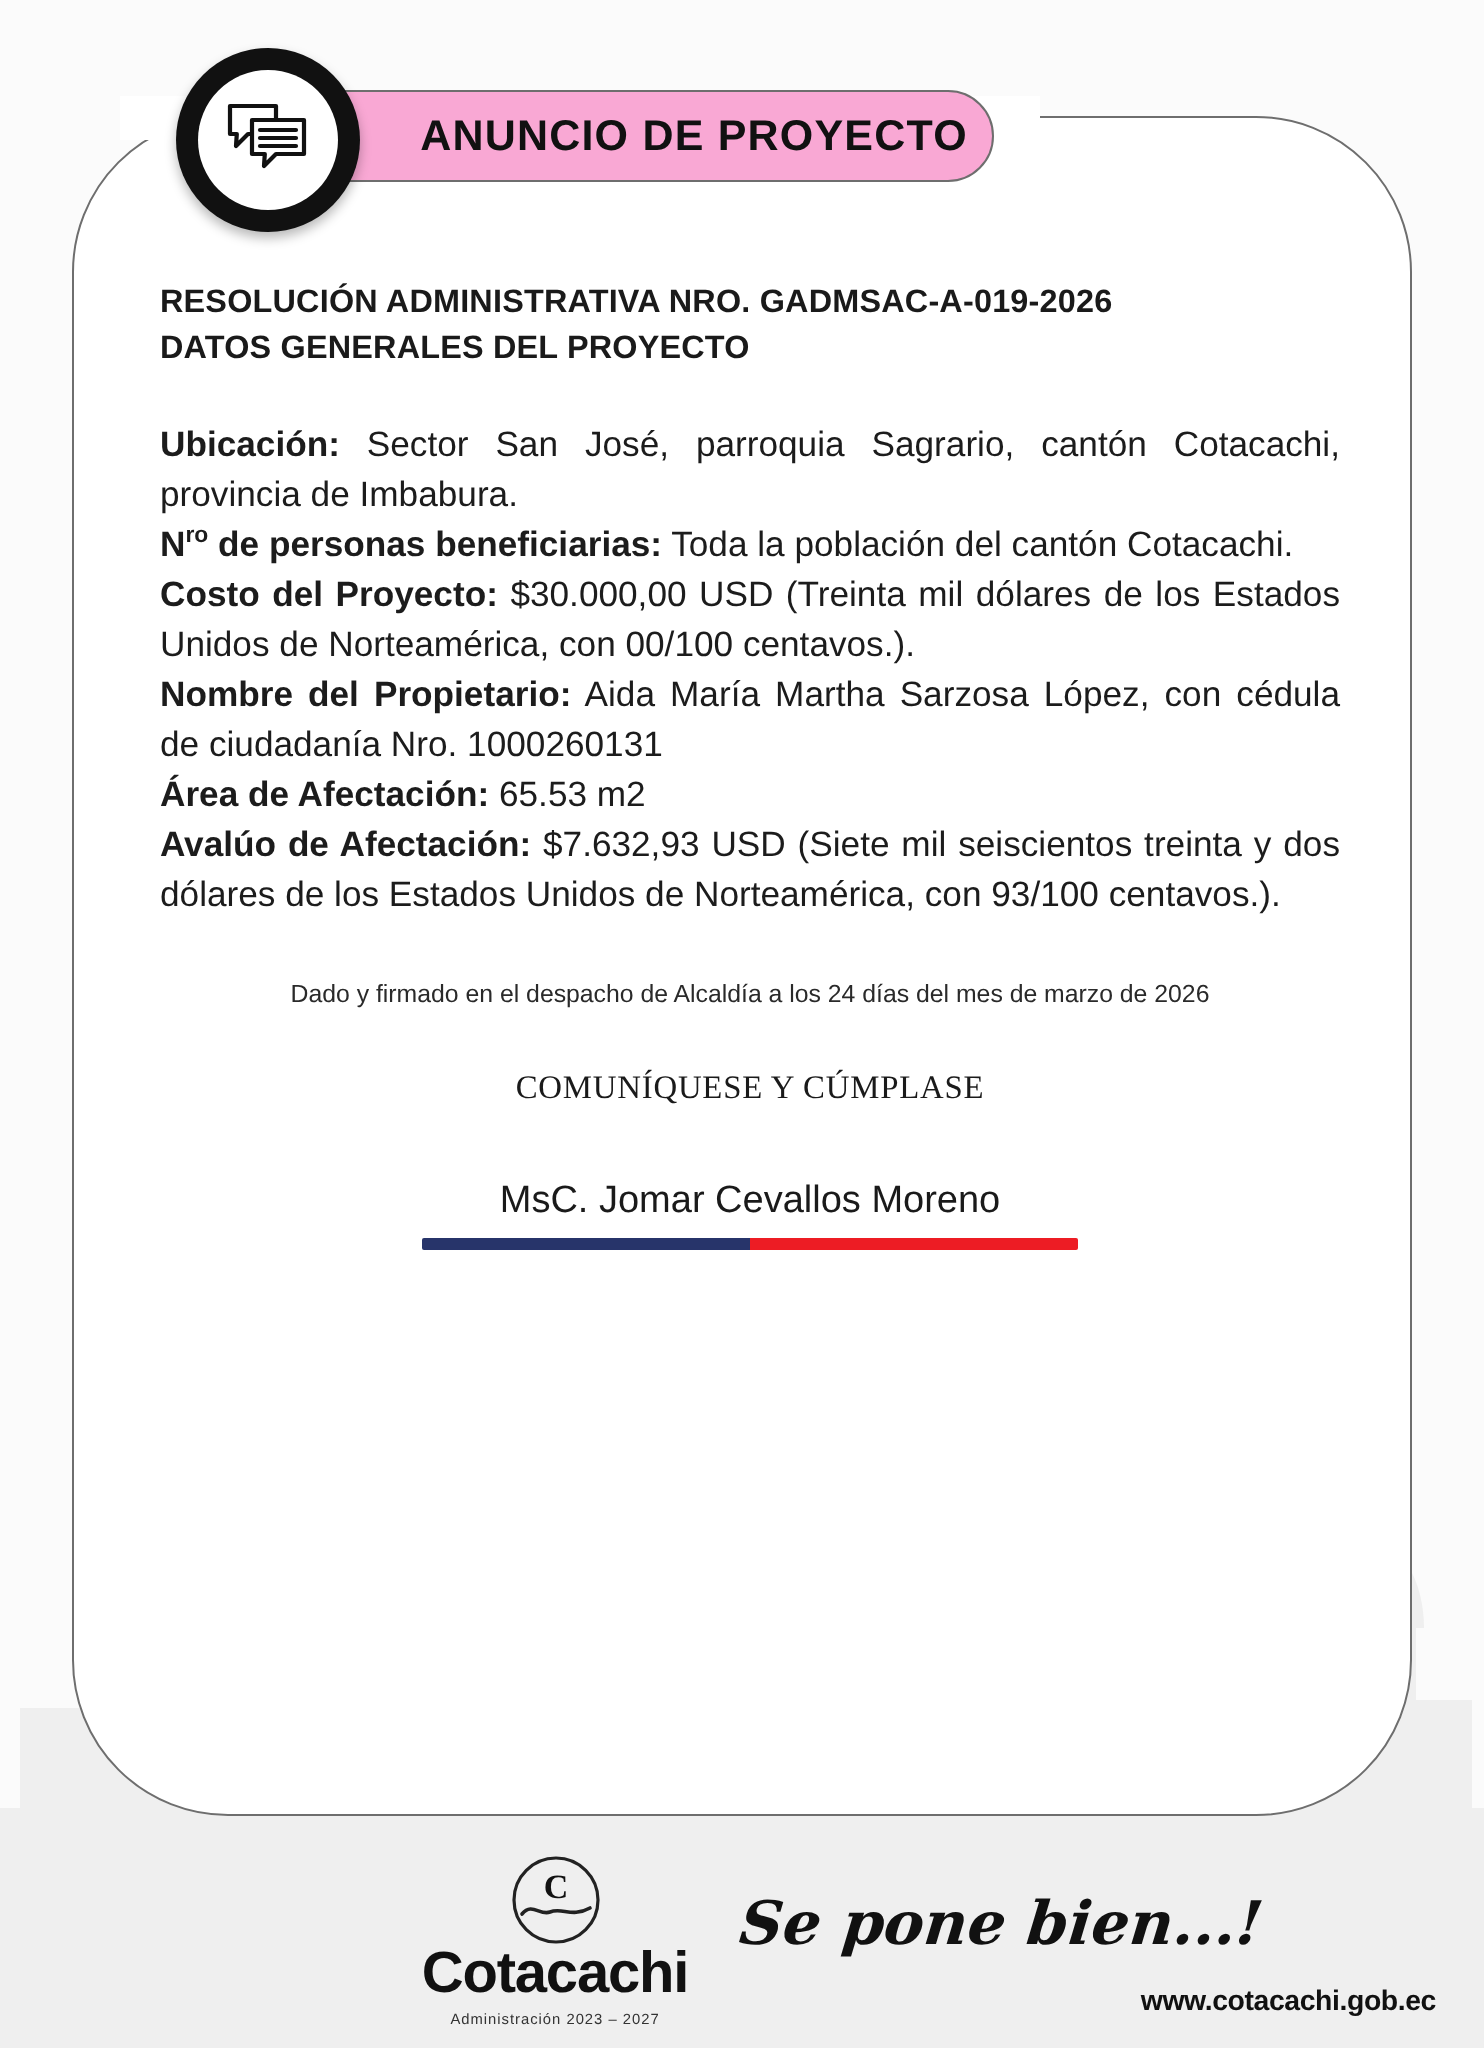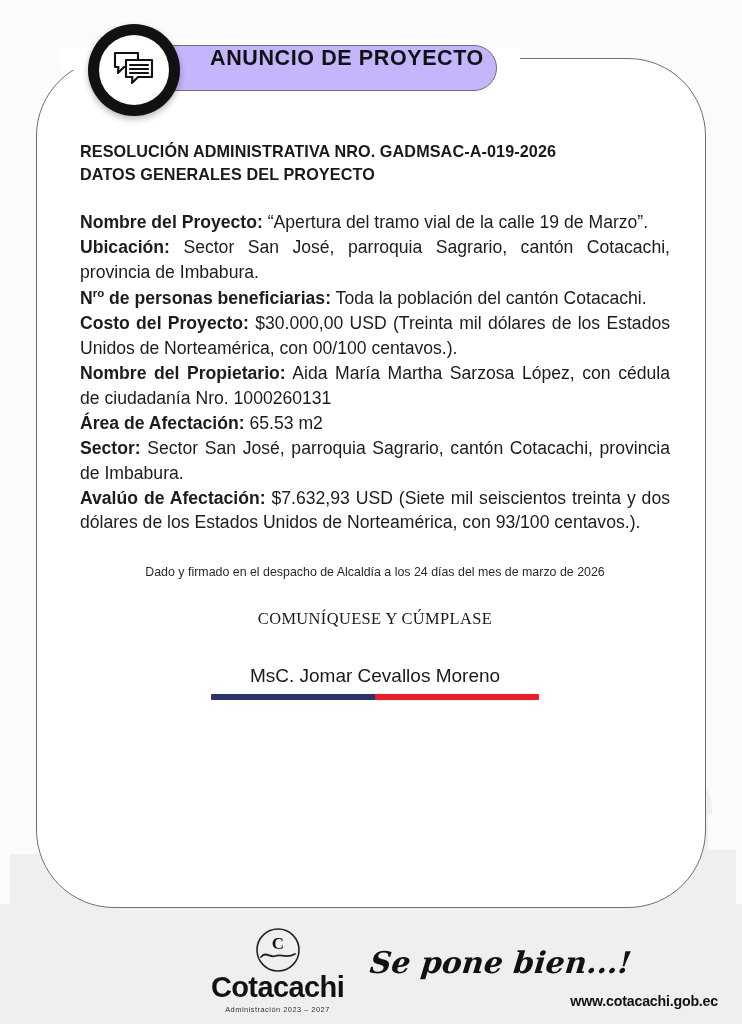--- a/index.html
+++ b/index.html
@@ -53,23 +53,24 @@
   }
   .header-pill {
     position: absolute;
     left: 135px;
     top: 45px;
     width: 362px;
     height: 46px;
     box-sizing: border-box;
     border: 1.3px solid #6e6e6e;
     border-radius: 23px;
-    background: #c4b5fd;
+    background: #f9a8d4;
     z-index: 5;
     display: flex;
+    align-items: center;
     justify-content: center;
   }
   .header-pill-label {
     font-size: 21.5px;
     font-weight: bold;
     letter-spacing: 0.6px;
     color: #111111;
     padding-left: 62px;
     white-space: nowrap;
   }
@@ -290,24 +291,20 @@
 </div>
 
 <div class="doc">
 
   <div class="doc-title">
     <span>RESOLUCIÓN ADMINISTRATIVA NRO. GADMSAC-A-019-2026</span>
     <span class="line2">DATOS GENERALES DEL PROYECTO</span>
   </div>
 
 
-  <p class="para">
-    <b>Nombre del Proyecto:</b>
-    <span>“Apertura del tramo vial de la calle 19 de Marzo”.</span>
-  </p>
 
   <p class="para">
     <b>Ubicación:</b>
     <span>Sector San José, parroquia Sagrario, cantón Cotacachi, provincia de Imbabura.</span>
   </p>
 
   <p class="para">
     <b><span>N</span><sup>ro</sup><span> de personas beneficiarias:</span></b>
     <span>Toda la población del cantón Cotacachi.</span>
   </p>
@@ -321,24 +318,20 @@
   <p class="para">
     <b>Nombre del Propietario:</b>
     <span>Aida María Martha Sarzosa López, con cédula de ciudadanía Nro.  1000260131</span>
   </p>
 
   <p class="para">
     <b>Área de Afectación:</b>
     <span>65.53 m2</span>
   </p>
 
-  <p class="para">
-    <b>Sector:</b>
-    <span>Sector San José, parroquia Sagrario, cantón Cotacachi, provincia de Imbabura.</span>
-  </p>
 
   <p class="para">
     <b>Avalúo de Afectación:</b>
     <span>$7.632,93 USD (Siete mil seiscientos treinta y dos dólares de los Estados Unidos de Norteamérica, con 93/100 centavos.).</span>
   </p>
 
   <p class="sign-date">Dado y firmado en el despacho de Alcaldía a los 24 días del mes de marzo de 2026</p>
 
   <p class="comuniquese">COMUNÍQUESE Y CÚMPLASE</p>
 

